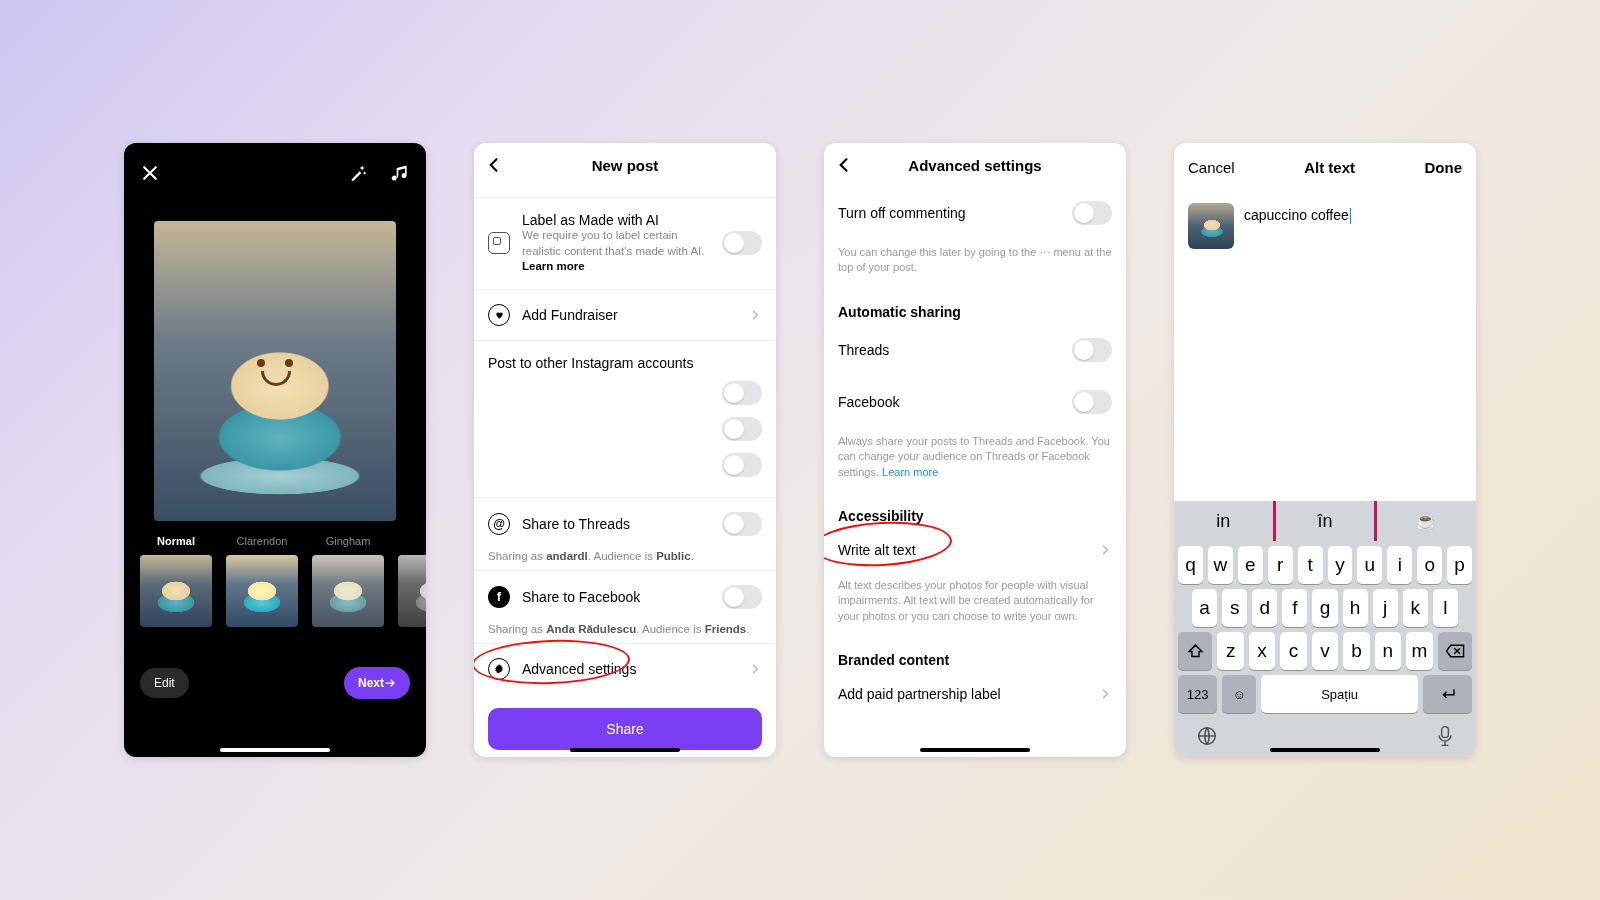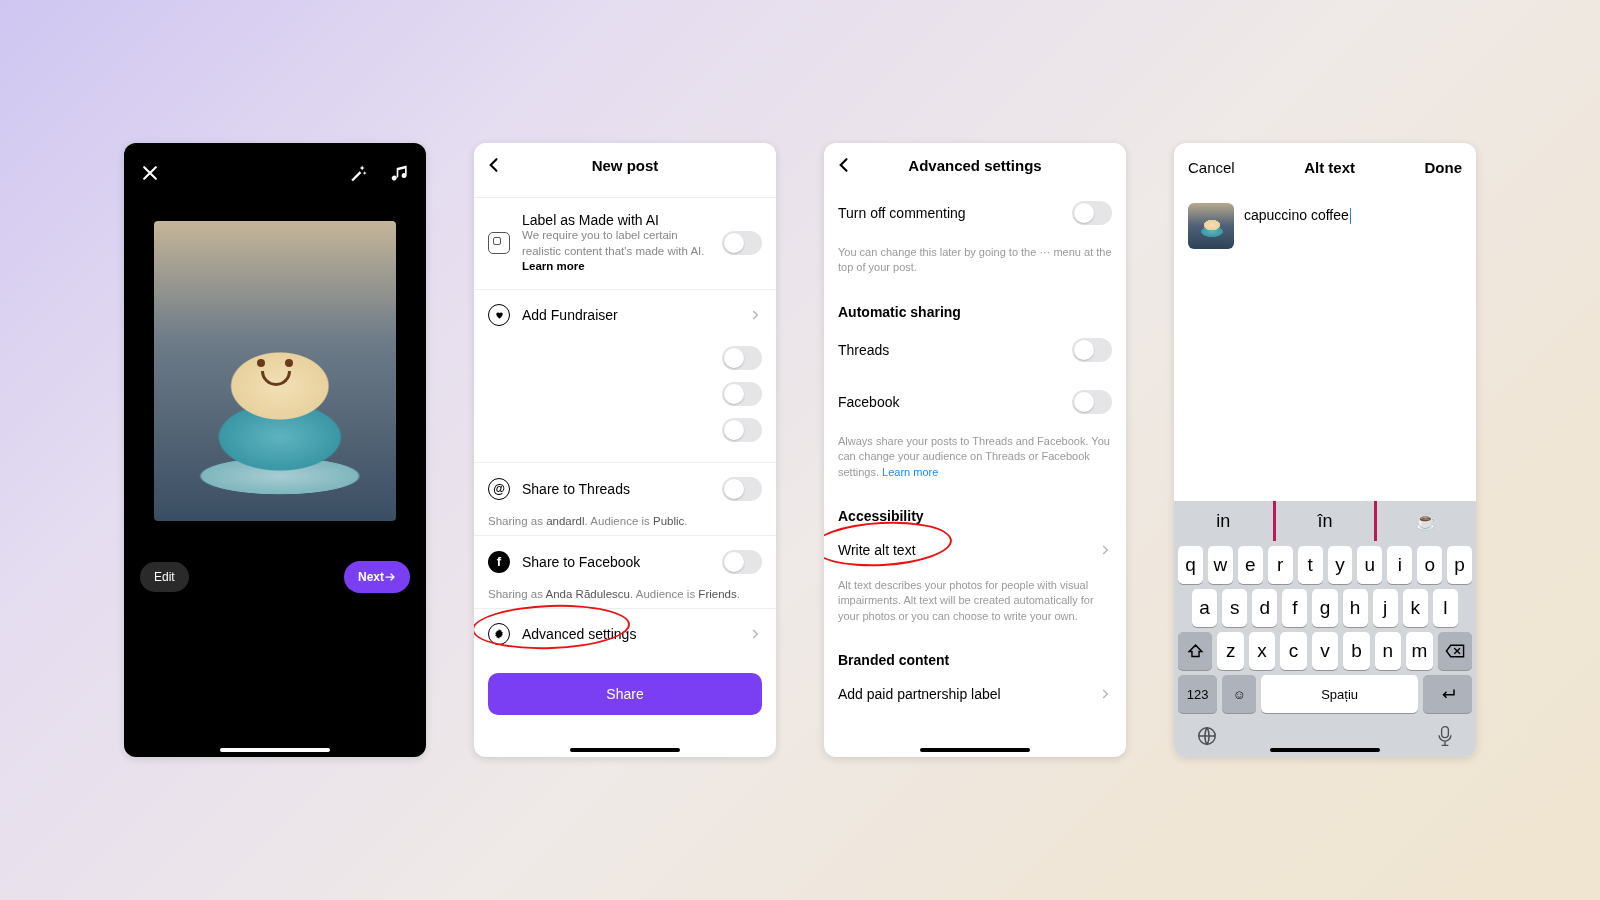--- a/index.html
+++ b/index.html
@@ -82,21 +82,21 @@
   .note { font-size:11px; line-height:1.4; color:#9a9a9a; padding:6px 14px 14px 14px; }
   .note a { color:#1c8cf0; text-decoration:none; }
   .section-title { font-size:14px; font-weight:600; color:#000; padding:14px 14px 4px 14px; }
   .icon-circle { width:22px; height:22px; border:1.8px solid #000; border-radius:50%; display:flex; align-items:center; justify-content:center; flex-shrink:0; }
   .icon-square { width:22px; height:22px; border:1.8px solid #555; border-radius:5px; flex-shrink:0; position:relative; }
   .icon-square::before { content:""; position:absolute; left:4px; top:4px; width:6px; height:6px; border:1.5px solid #555; border-radius:2px;}
   .learn-link { color:#000; font-weight:600; }
 
   .sharing-row { display:flex; justify-content:flex-end; padding:6px 14px; }
   .sharing-as { font-size:11.5px; color:#888; padding:0 14px 8px 14px; }
-  .sharing-as b { color:#555; font-weight:400; }
+  .sharing-as b { color:#555; font-weight:700; }
 
   .share-btn { margin:0 14px; background:#7a3ff2; color:#fff; font-size:14px; font-weight:500; text-align:center; padding:13px 0; border-radius:10px; border:none; }
 
   .redcircle { position:absolute; border:2.5px solid #e11; border-radius:50%; pointer-events:none; }
 
   
   .s4-hdr { height:48px; display:flex; align-items:center; justify-content:space-between; padding:0 14px; }
   .s4-cancel { font-size:15px; color:#000; }
   .s4-title { font-size:15px; font-weight:600; }
   .s4-done { font-size:15px; font-weight:600; color:#000; }
@@ -156,20 +156,38 @@
   </div>
 
   <div class="s1-photo">
     <div class="s1-smile">
         <span class="eye e1"></span>
         <span class="eye e2"></span>
         <span class="mouth"></span>
       </div>
   </div>
 
+  <div class="s1-filters">
+    <div class="s1-filter active">
+      <div class="s1-filter-label">Normal</div>
+      <div class="s1-filter-thumb"></div>
+    </div>
+    <div class="s1-filter">
+      <div class="s1-filter-label">Clarendon</div>
+      <div class="s1-filter-thumb v2"></div>
+    </div>
+    <div class="s1-filter">
+      <div class="s1-filter-label">Gingham</div>
+      <div class="s1-filter-thumb v3"></div>
+    </div>
+    <div class="s1-filter">
+      <div class="s1-filter-label">Mo</div>
+      <div class="s1-filter-thumb v4"></div>
+    </div>
+  </div>
 
   <div class="s1-bottom">
     <button class="s1-edit">Edit</button>
     <button class="s1-next">
       <span>Next</span>
       <svg width="12" height="12" viewBox="0 0 24 24" stroke="#fff" stroke-width="2.5" fill="none" stroke-linecap="round">
           <path d="M4 12 H20 M14 6 L20 12 L14 18"></path>
         </svg>
     </button>
   </div>
@@ -209,20 +227,23 @@
           </svg>
       </span>
       <span class="row-label">Add Fundraiser</span>
       <span class="chev">
         <svg width="14" height="14" viewBox="0 0 24 24" stroke="currentColor" stroke-width="2.5" fill="none">
             <path d="M9 5 L16 12 L9 19"></path>
           </svg>
       </span>
     </div>
 
+    <div class="row bordered" style="padding-bottom:4px;">
+      <span class="row-label">Post to other Instagram accounts</span>
+    </div>
     <div class="sharing-row">
         <span class="toggle"></span>
       </div>
     <div class="sharing-row">
         <span class="toggle"></span>
       </div>
     <div class="sharing-row">
         <span class="toggle"></span>
       </div>
 

